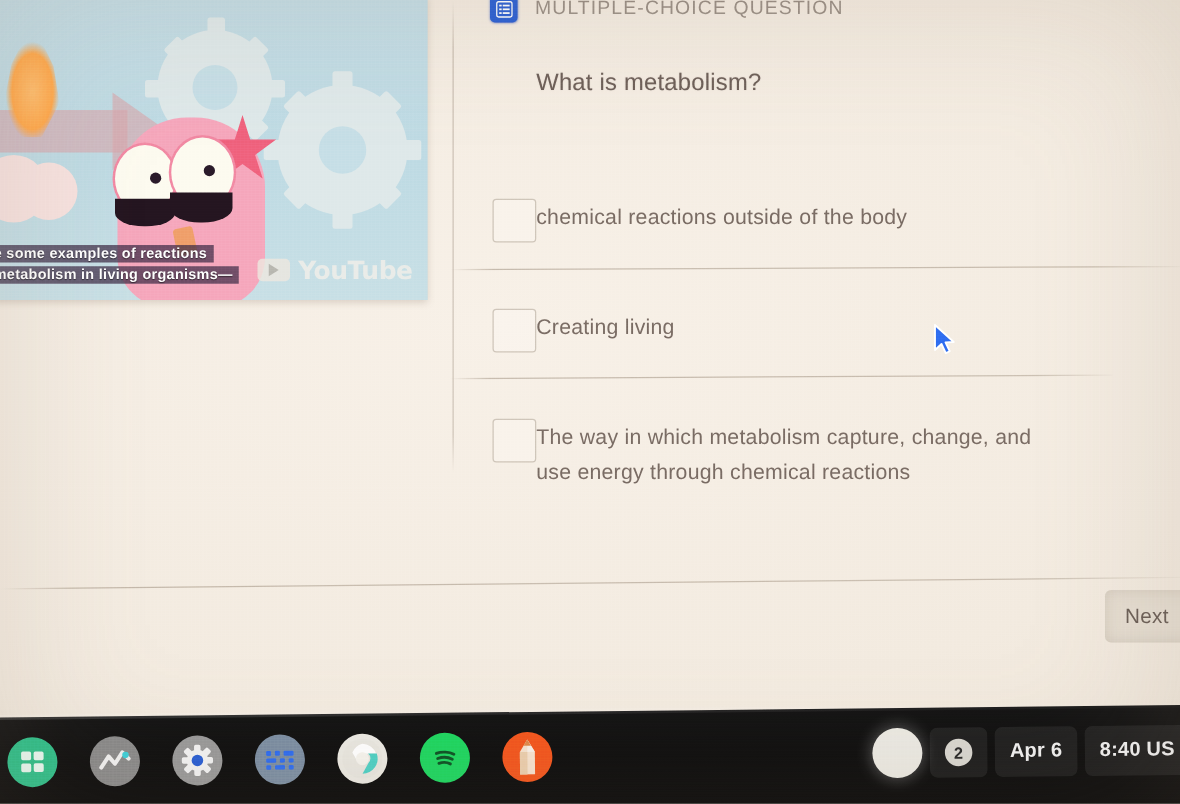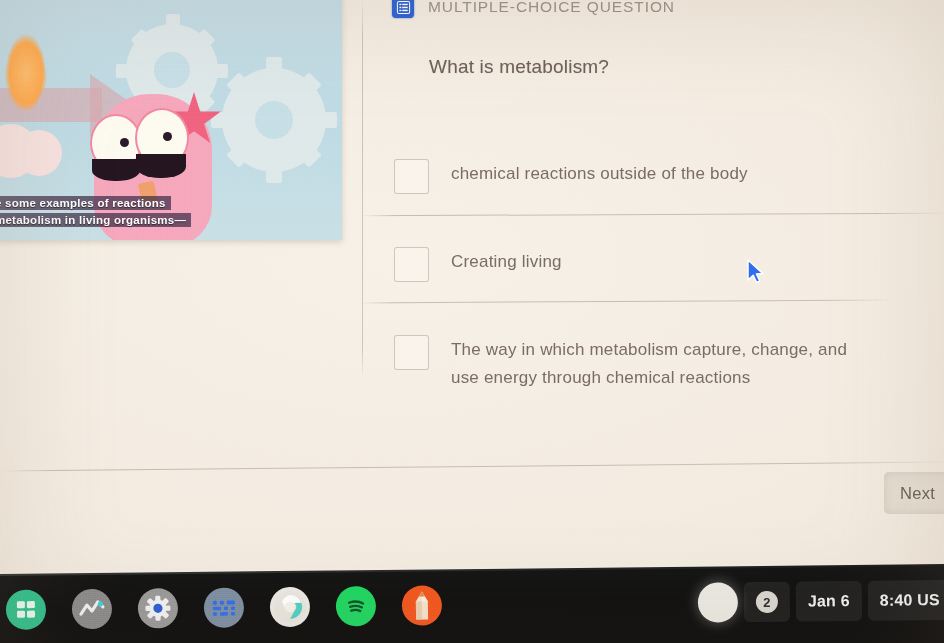--- a/index.html
+++ b/index.html
@@ -47,21 +47,21 @@
 
   .qtitle{
     position:absolute;left:392px;top:56px;
     font-size:19px;color:#6e6059;font-weight:400;letter-spacing:.2px;
     text-shadow:0 0 1px rgba(110,96,89,.25);
     margin-left:37px;
   }
 
   .options{position:absolute;left:362px;top:132px;width:582px;}
   .option{
-    position:relative;display:flex;align-items:flex-start;gap:22px;
+    position:relative;display:flex;align-items:flex-start;
     padding:26px 0 26px 32px;
   }
   .option .box{
     width:33px;height:33px;flex:none;margin-top:1px;
     border:1px solid rgba(150,135,120,.42);
     border-radius:3px;background:rgba(255,253,248,.30);
   }
   .option .otext{
     font-size:17px;line-height:28px;color:#7a6c64;letter-spacing:.2px;
     max-width:420px;padding-top:2px;
@@ -258,20 +258,26 @@
     <div class="eye" style="left:141px;top:112px;width:50px;height:56px;"></div>
     <div class="pupil" style="left:126px;top:142px;width:9px;height:9px;"></div>
     <div class="pupil" style="left:169px;top:136px;width:9px;height:9px;"></div>
     <div class="stache" style="left:98px;top:163px;width:48px;height:22px;"></div>
     <div class="stache" style="left:142px;top:158px;width:50px;height:24px;"></div>
     <div class="tongue" style="left:146px;top:186px;width:16px;height:22px;transform:rotate(-12deg);"></div>
 
     <div class="cap" style="top:200px;">e some examples of reactions</div>
     <div class="cap" style="top:217px;">metabolism in living organisms—</div>
 
+    <div class="yt">
+      <span class="play">
+          <i></i>
+        </span>
+      <span class="wordmark">YouTube</span>
+    </div>
   </div>
 
   <div class="shelf">
     <div class="shelf-glare"></div>
     <div class="shelf-inner">
 
       <div class="tb-left">
 
         <span class="tbicon" style="background:#2fc08a;">
           <svg width="24" height="24" viewBox="0 0 24 24" aria-hidden="true">
@@ -351,21 +357,21 @@
           </svg>
         </span>
 
       </div>
 
       <div class="tb-right">
         <span class="tb-circle"></span>
         <span class="tb-pill">
           <span class="badge">2</span>
         </span>
-        <span class="tb-pill">Jan 6</span>
+        <span class="tb-pill">Apr 6</span>
         <span class="tb-pill">8:40 US</span>
       </div>
 
     </div>
   </div>
 
   <div id="grain"></div>
   <div id="blurlayer"></div>
 </div>
 

